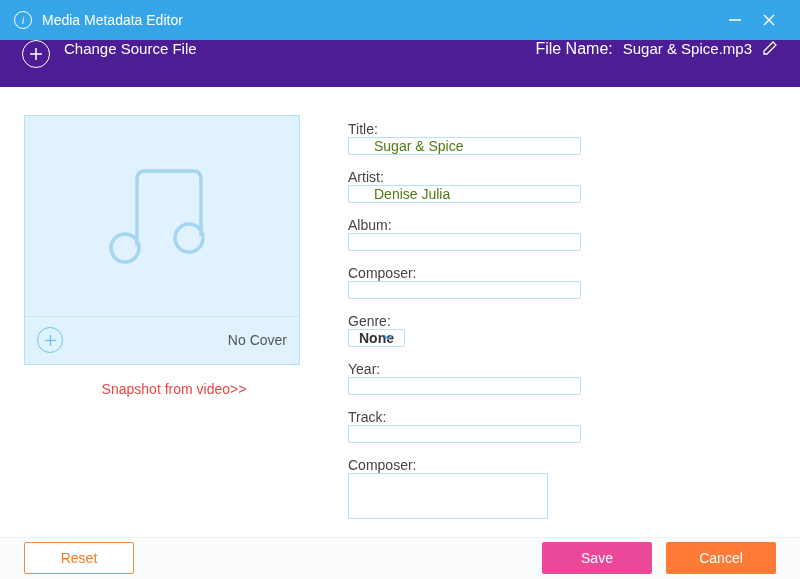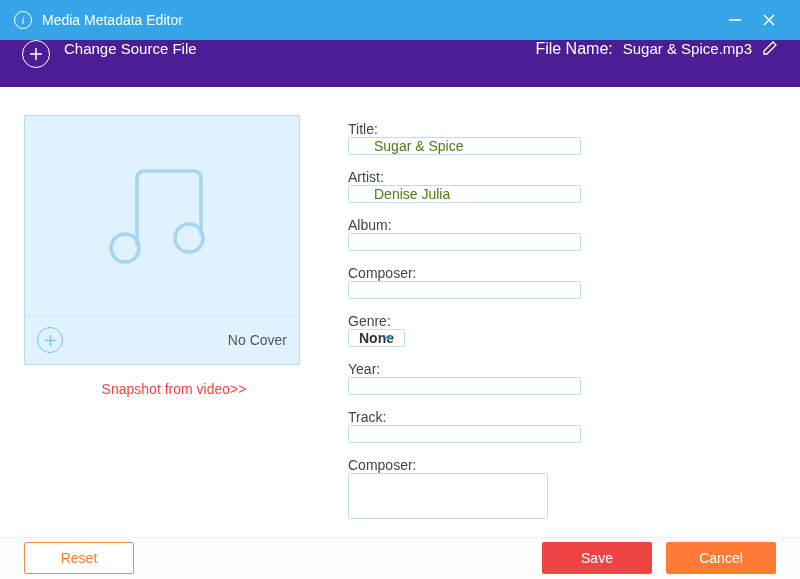--- a/index.html
+++ b/index.html
@@ -38,21 +38,21 @@
 .form-row .lbl { width: 84px; font-size: 14px; color: #444; padding-top: 6px; }
 .form-row input[type=text] { flex: 1; height: 28px; border: 1px solid #b8dff6; border-radius: 2px; padding: 0 25px; font-size: 14px; color: #4d7c0f; outline: none; }
 .form-row .select { flex: 1; height: 20px; border: 1px solid #b8dff6; border-radius: 2px; padding: 0 10px; font-size: 14px; color: #333; display: flex; align-items: center; cursor: pointer; position: relative; font-weight: bold; }
 .form-row .select .chev { position: absolute; right: 10px; top: 50%; transform: translateY(-50%); color: #49b1eb; }
 .form-row textarea { flex: 1; height: 100px; border: 1px solid #b8dff6; border-radius: 2px; padding: 6px 10px; font-size: 14px; color: #333; outline: none; resize: none; }
 
 .footer { height: 54px; background: #fbfcfd; border-top: 1px solid #eef2f4; display: flex; align-items: center; padding: 0 24px; gap: 14px; text-align: center; }
 .btn { height: 32px; padding: 0 26px; border-radius: 2px; font-size: 14px; cursor: pointer; display: flex; align-items: center; justify-content: center; min-width: 110px; }
 .btn-reset { border: 1px solid #f58c3f; color: #f07b28; background: #fff; }
 .footer .spacer { flex: 1; }
-.btn-primary { background: #ef4444; color: #fff; }
+.btn-primary { background: #ec4899; color: #fff; }
 .btn-cancel { background: #fd7b36; color: #fff; }
 </style>
 </head>
 <body>
 
 <div class="titlebar">
   <div class="info-ic">i</div>
   <div class="title">Media Metadata Editor</div>
   <div class="spacer"></div>
   <div class="win-btn">

